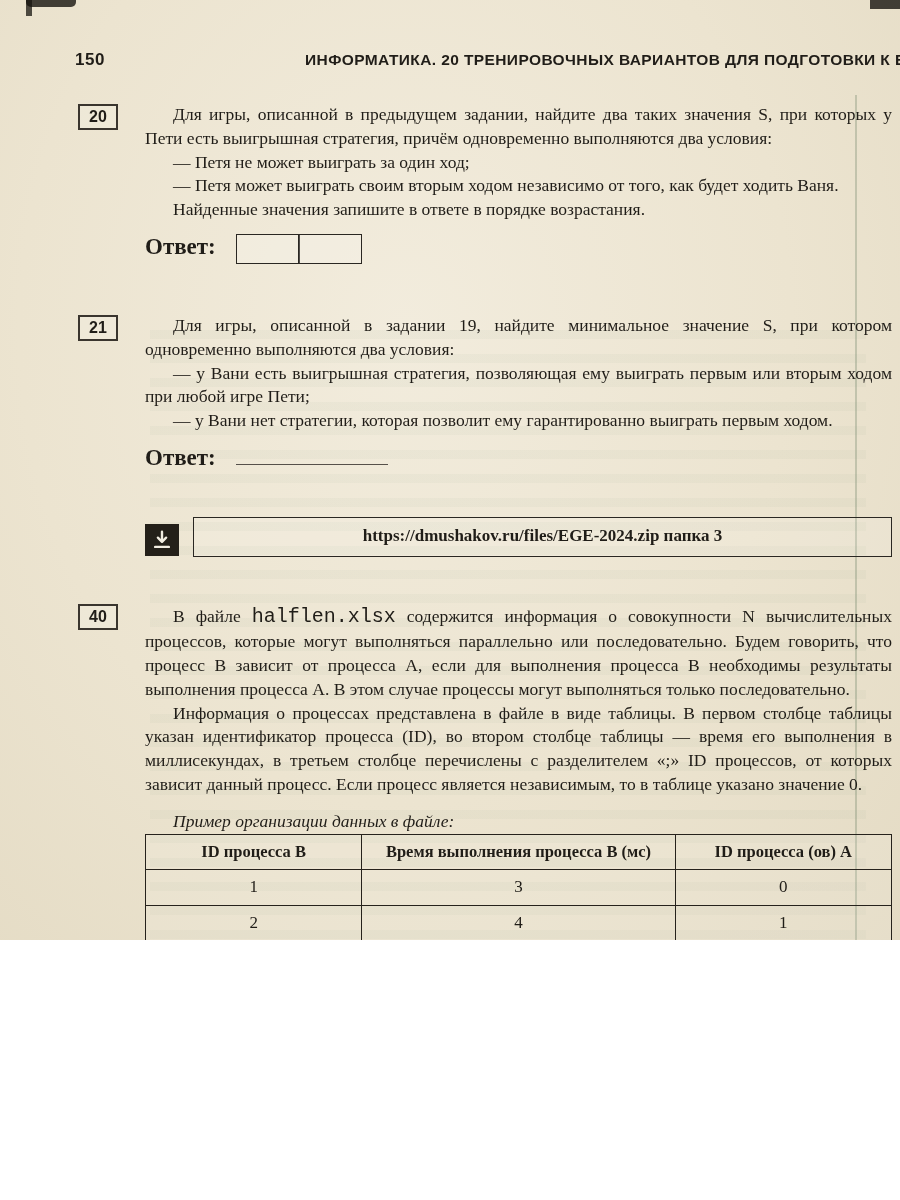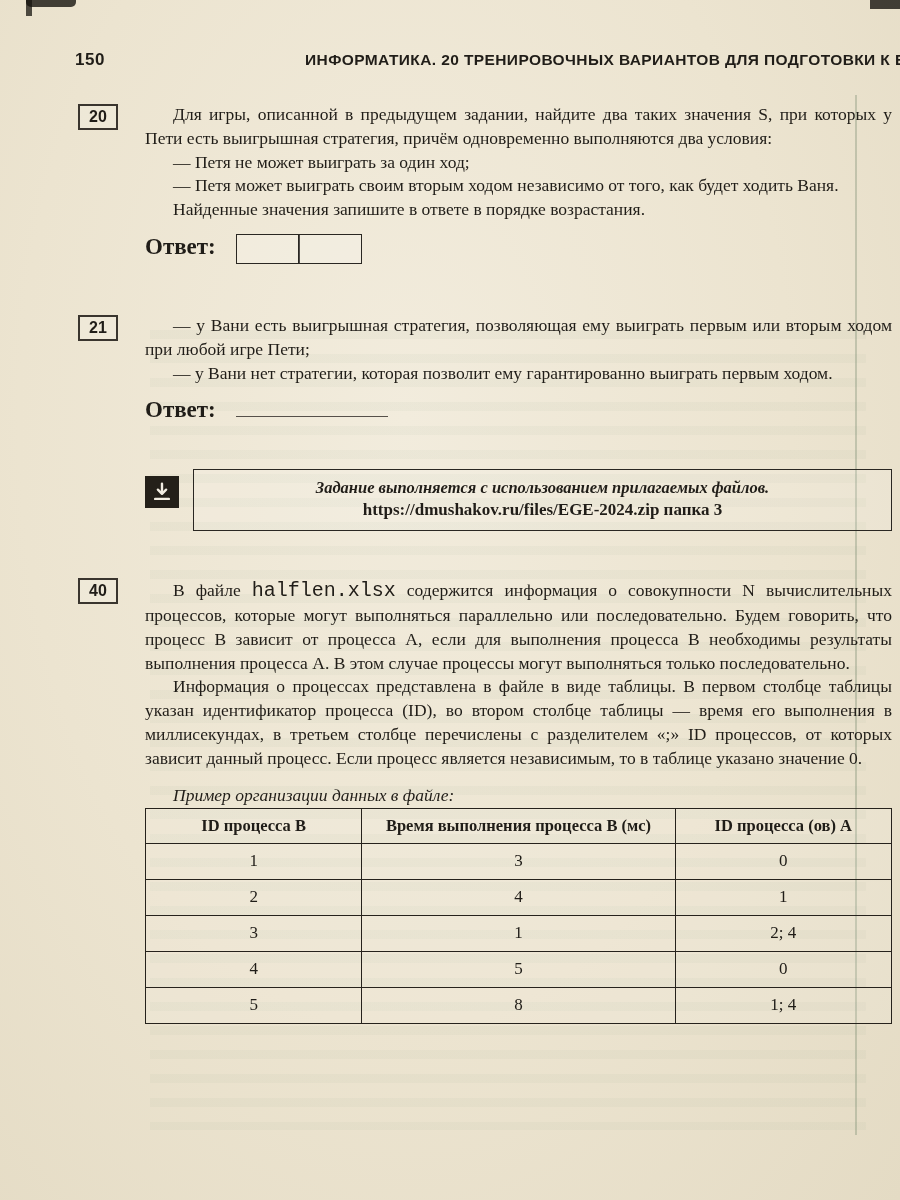--- a/index.html
+++ b/index.html
@@ -1,18 +1,18 @@
 <!DOCTYPE html>
 <html><head>
 <meta charset="utf-8">
 <style>
   html,body{margin:0;padding:0;}
   .page{
     position:relative;
-    width:900px;height:1200px;
+    width:900px;height:940px;
     background:radial-gradient(ellipse at 45% 35%, #f2ecdd 0%, #ece4d0 55%, #e4dbc4 100%);
     overflow:hidden;
     font-family:"Liberation Serif", serif;
     color:#201d18;
   }
   
   .mark-tl{position:absolute;top:0;left:26px;width:50px;height:7px;background:#17140f;border-radius:0 0 5px 5px;opacity:.8;}
   .mark-tl2{position:absolute;top:0;left:26px;width:6px;height:16px;background:#17140f;opacity:.75;}
   .mark-tr{position:absolute;top:0;right:0;width:30px;height:9px;background:#17140f;opacity:.8;}
   .gutter-line{position:absolute;left:855px;top:95px;width:2px;height:1040px;background:rgba(108,132,104,0.32);}
@@ -79,38 +79,38 @@
       <p class="p">— Петя может выиграть своим вторым ходом независимо от того, как будет ходить Ваня.</p>
       <p class="p">Найденные значения запишите в ответе в порядке возрастания.</p>
       <div class="answer-row">
         <span class="answer-label">Ответ:</span>
         <span class="abox"></span><span class="abox"></span>
       </div>
     </section>
 
     <section class="task sec21">
       <div class="task-num">21</div>
+      <p class="p">Для игры, описанной в задании 19, найдите минимальное значение S, при котором одновременно выполняются два условия:</p>
       <p class="p">— у Вани есть выигрышная стратегия, позволяющая ему выиграть первым или вторым ходом при любой игре Пети;</p>
       <p class="p">— у Вани нет стратегии, которая позволит ему гарантированно выиграть первым ходом.</p>
       <div class="answer-row">
         <span class="answer-label">Ответ:</span>
         <span class="answer-line"></span>
       </div>
     </section>
 
     <div class="attach">
       <div class="attach-icon">
         <svg width="22" height="22" viewBox="0 0 24 24" fill="none">
           <path d="M12 3v10" stroke="#f3eee2" stroke-width="2.6" stroke-linecap="round"></path>
           <path d="M7.5 9.5 12 14l4.5-4.5" stroke="#f3eee2" stroke-width="2.6" stroke-linecap="round" stroke-linejoin="round"></path>
           <path d="M4.5 19.5h15" stroke="#f3eee2" stroke-width="2.6" stroke-linecap="round"></path>
         </svg>
       </div>
       <div class="attach-box">
-        <div class="attach-line1">Задание выполняется с использованием прилагаемых файлов.</div>
         <div class="attach-line2">https://dmushakov.ru/files/EGE-2024.zip папка 3</div>
       </div>
     </div>
 
     <section class="task sec22">
       <div class="task-num">40</div>
       <p class="p"><span>В файле </span><span class="mono">halflen.xlsx</span><span> содержится информация о совокупности N вычислительных процессов, которые могут выполняться параллельно или последовательно. Будем говорить, что процесс В зависит от процесса А, если для выполнения процесса В необходимы результаты выполнения процесса А. В этом случае процессы могут выполняться только последовательно.</span></p>
       <p class="p">Информация о процессах представлена в файле в виде таблицы. В первом столбце таблицы указан идентификатор процесса (ID), во втором столбце таблицы — время его выполнения в миллисекундах, в третьем столбце перечислены с разделителем «;» ID процессов, от которых зависит данный процесс. Если процесс является независимым, то в таблице указано значение 0.</p>
       <p class="caption">Пример организации данных в файле:</p>
 

